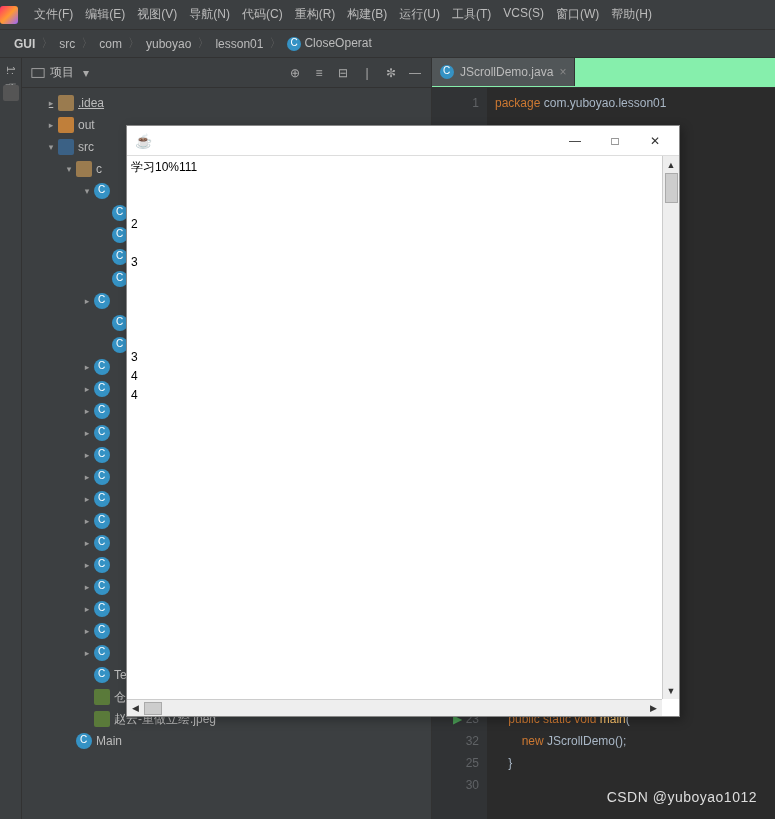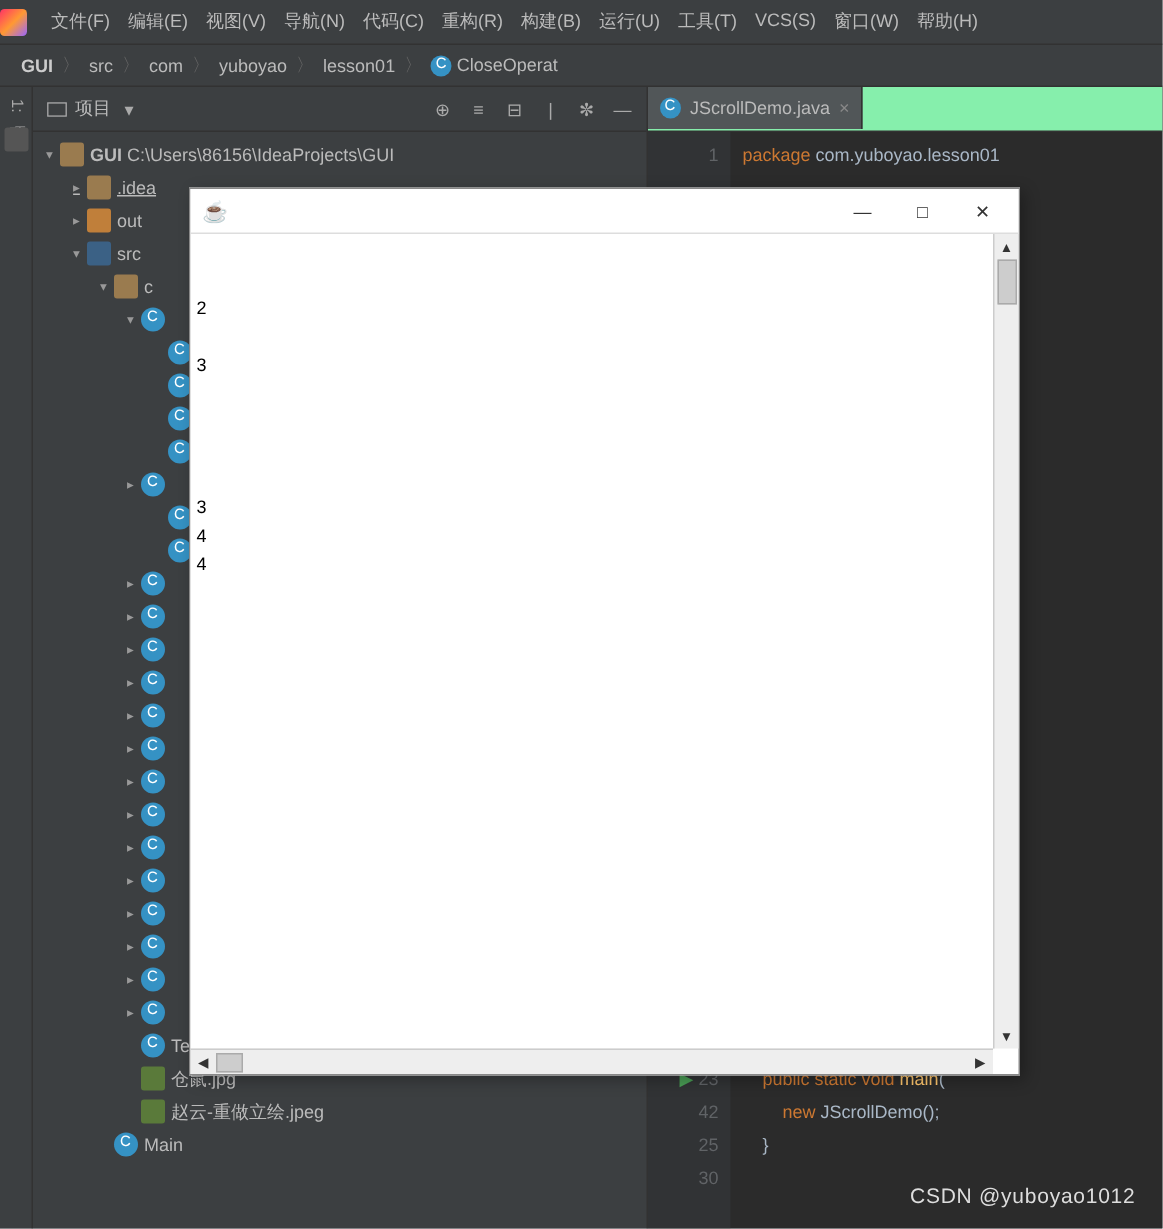--- a/index.html
+++ b/index.html
@@ -125,25 +125,20 @@
       <div style="display:flex;gap:8px;">
         <div class="tb-icon">⊕</div>
         <div class="tb-icon">≡</div>
         <div class="tb-icon">⊟</div>
         <div class="tb-icon">|</div>
         <div class="tb-icon">✼</div>
         <div class="tb-icon">—</div>
       </div>
     </div>
     <div class="tree">
-      <div class="tree-row" style="padding-left:4px;">
-        <span class="chev open"></span>
-        <span class="t-icon ico-folder"></span>
-        <span class="t-label"><b>GUI</b> <span class="dim">C:\Users\86156\IdeaProjects\GUI</span></span>
-      </div>
       <div id="tree-nodes">
           <div class="tree-row" style="padding-left: 22px; text-decoration: underline;">
             <span class="chev closed"></span>
             <span class="t-icon ico-folder"></span>
             <span class="t-label">.idea</span>
           </div>
           <div class="tree-row" style="padding-left: 22px;">
             <span class="chev closed"></span>
             <span class="t-icon ico-folder-orange"></span>
             <span class="t-label">out</span>
@@ -324,40 +319,41 @@
           <div>&nbsp;</div>
           <div>&nbsp;</div>
           <div>&nbsp;</div>
           <div>&nbsp;</div>
           <div>&nbsp;</div>
           <div>&nbsp;</div>
           <div>&nbsp;</div>
           <div>&nbsp;</div>
           <div>&nbsp;</div>
           <div><span class="run">▶</span> 23</div>
-          <div>42</div>
+          <div>32</div>
           <div>25</div>
           <div>30</div>
         </div>
       <div class="code" id="code"><div><span class="kw">package</span> com.yuboyao.lesson01</div><div>&nbsp;</div><div><span class="cmt">*;</span></div><div>&nbsp;</div><div>&nbsp;</div><div>&nbsp;</div><div>llDemo <span class="kw">ext</span></div><div>&nbsp;</div><div>&nbsp;</div><div><span class="fn">Demo</span>() {</div><div>container =</div><div>&nbsp;</div><div>&nbsp;</div><div>&nbsp;</div><div>textArea =</div><div>etText(<span class="str">"学</span></div><div>&nbsp;</div><div>&nbsp;</div><div><span class="cmt">条</span></div><div>e scrollPa</div><div>add(scroll</div><div>&nbsp;</div><div>&nbsp;</div><div>(<span class="kw">true</span>);</div><div>x: <span class="num">100</span>, y: </div><div>CloseOperat</div><div>&nbsp;</div><div>&nbsp;</div><div>    <span class="kw">public static void</span> <span class="fn">main</span>(</div><div>        <span class="kw">new</span> JScrollDemo();</div><div>    }</div><div>&nbsp;</div></div>
     </div>
   </div>
 </div>
 
 <div class="windlg">
   <div class="win-title">
     <div class="win-ico java-ico"></div>
     <div class="win-btns">
       <div class="win-btn">—</div>
       <div class="win-btn">□</div>
       <div class="win-btn">✕</div>
     </div>
   </div>
   <div class="win-body">
     <div class="win-content" id="win-content">
+        <div>学习10%111</div>
         <div>&nbsp;</div>
         <div>&nbsp;</div>
         <div>2</div>
         <div>&nbsp;</div>
         <div>3</div>
         <div>&nbsp;</div>
         <div>&nbsp;</div>
         <div>&nbsp;</div>
         <div>&nbsp;</div>
         <div>3</div>

